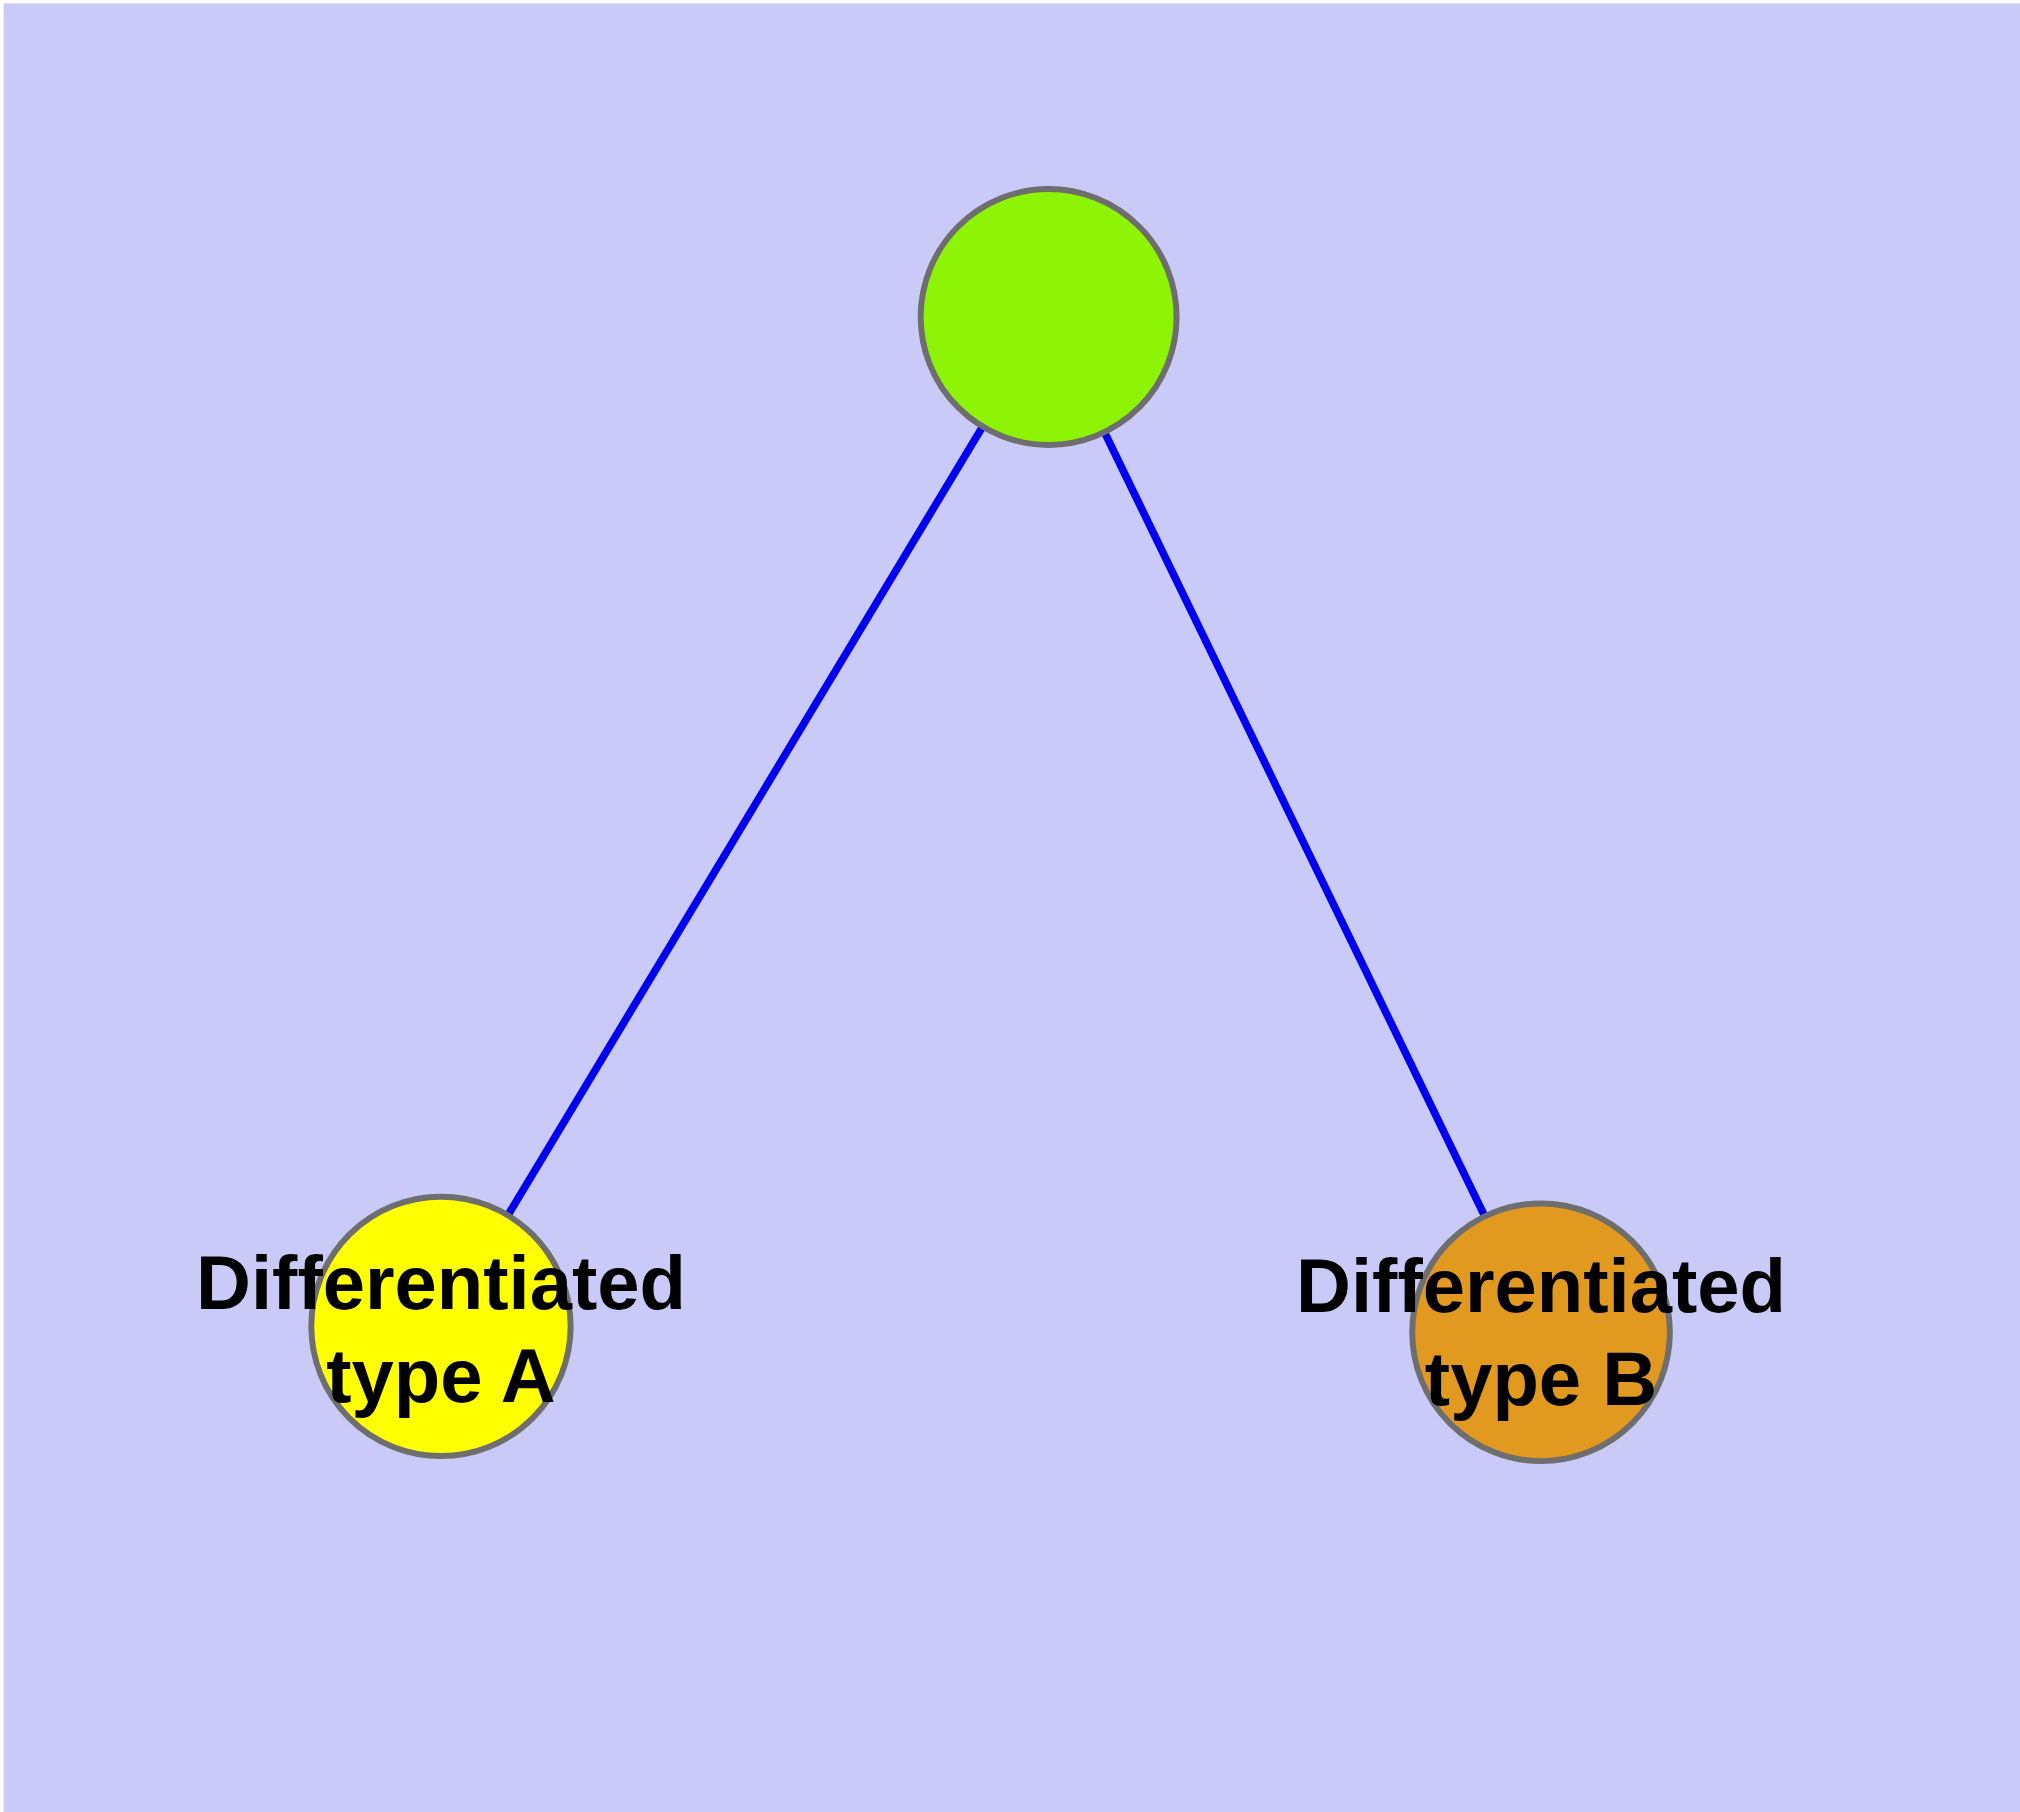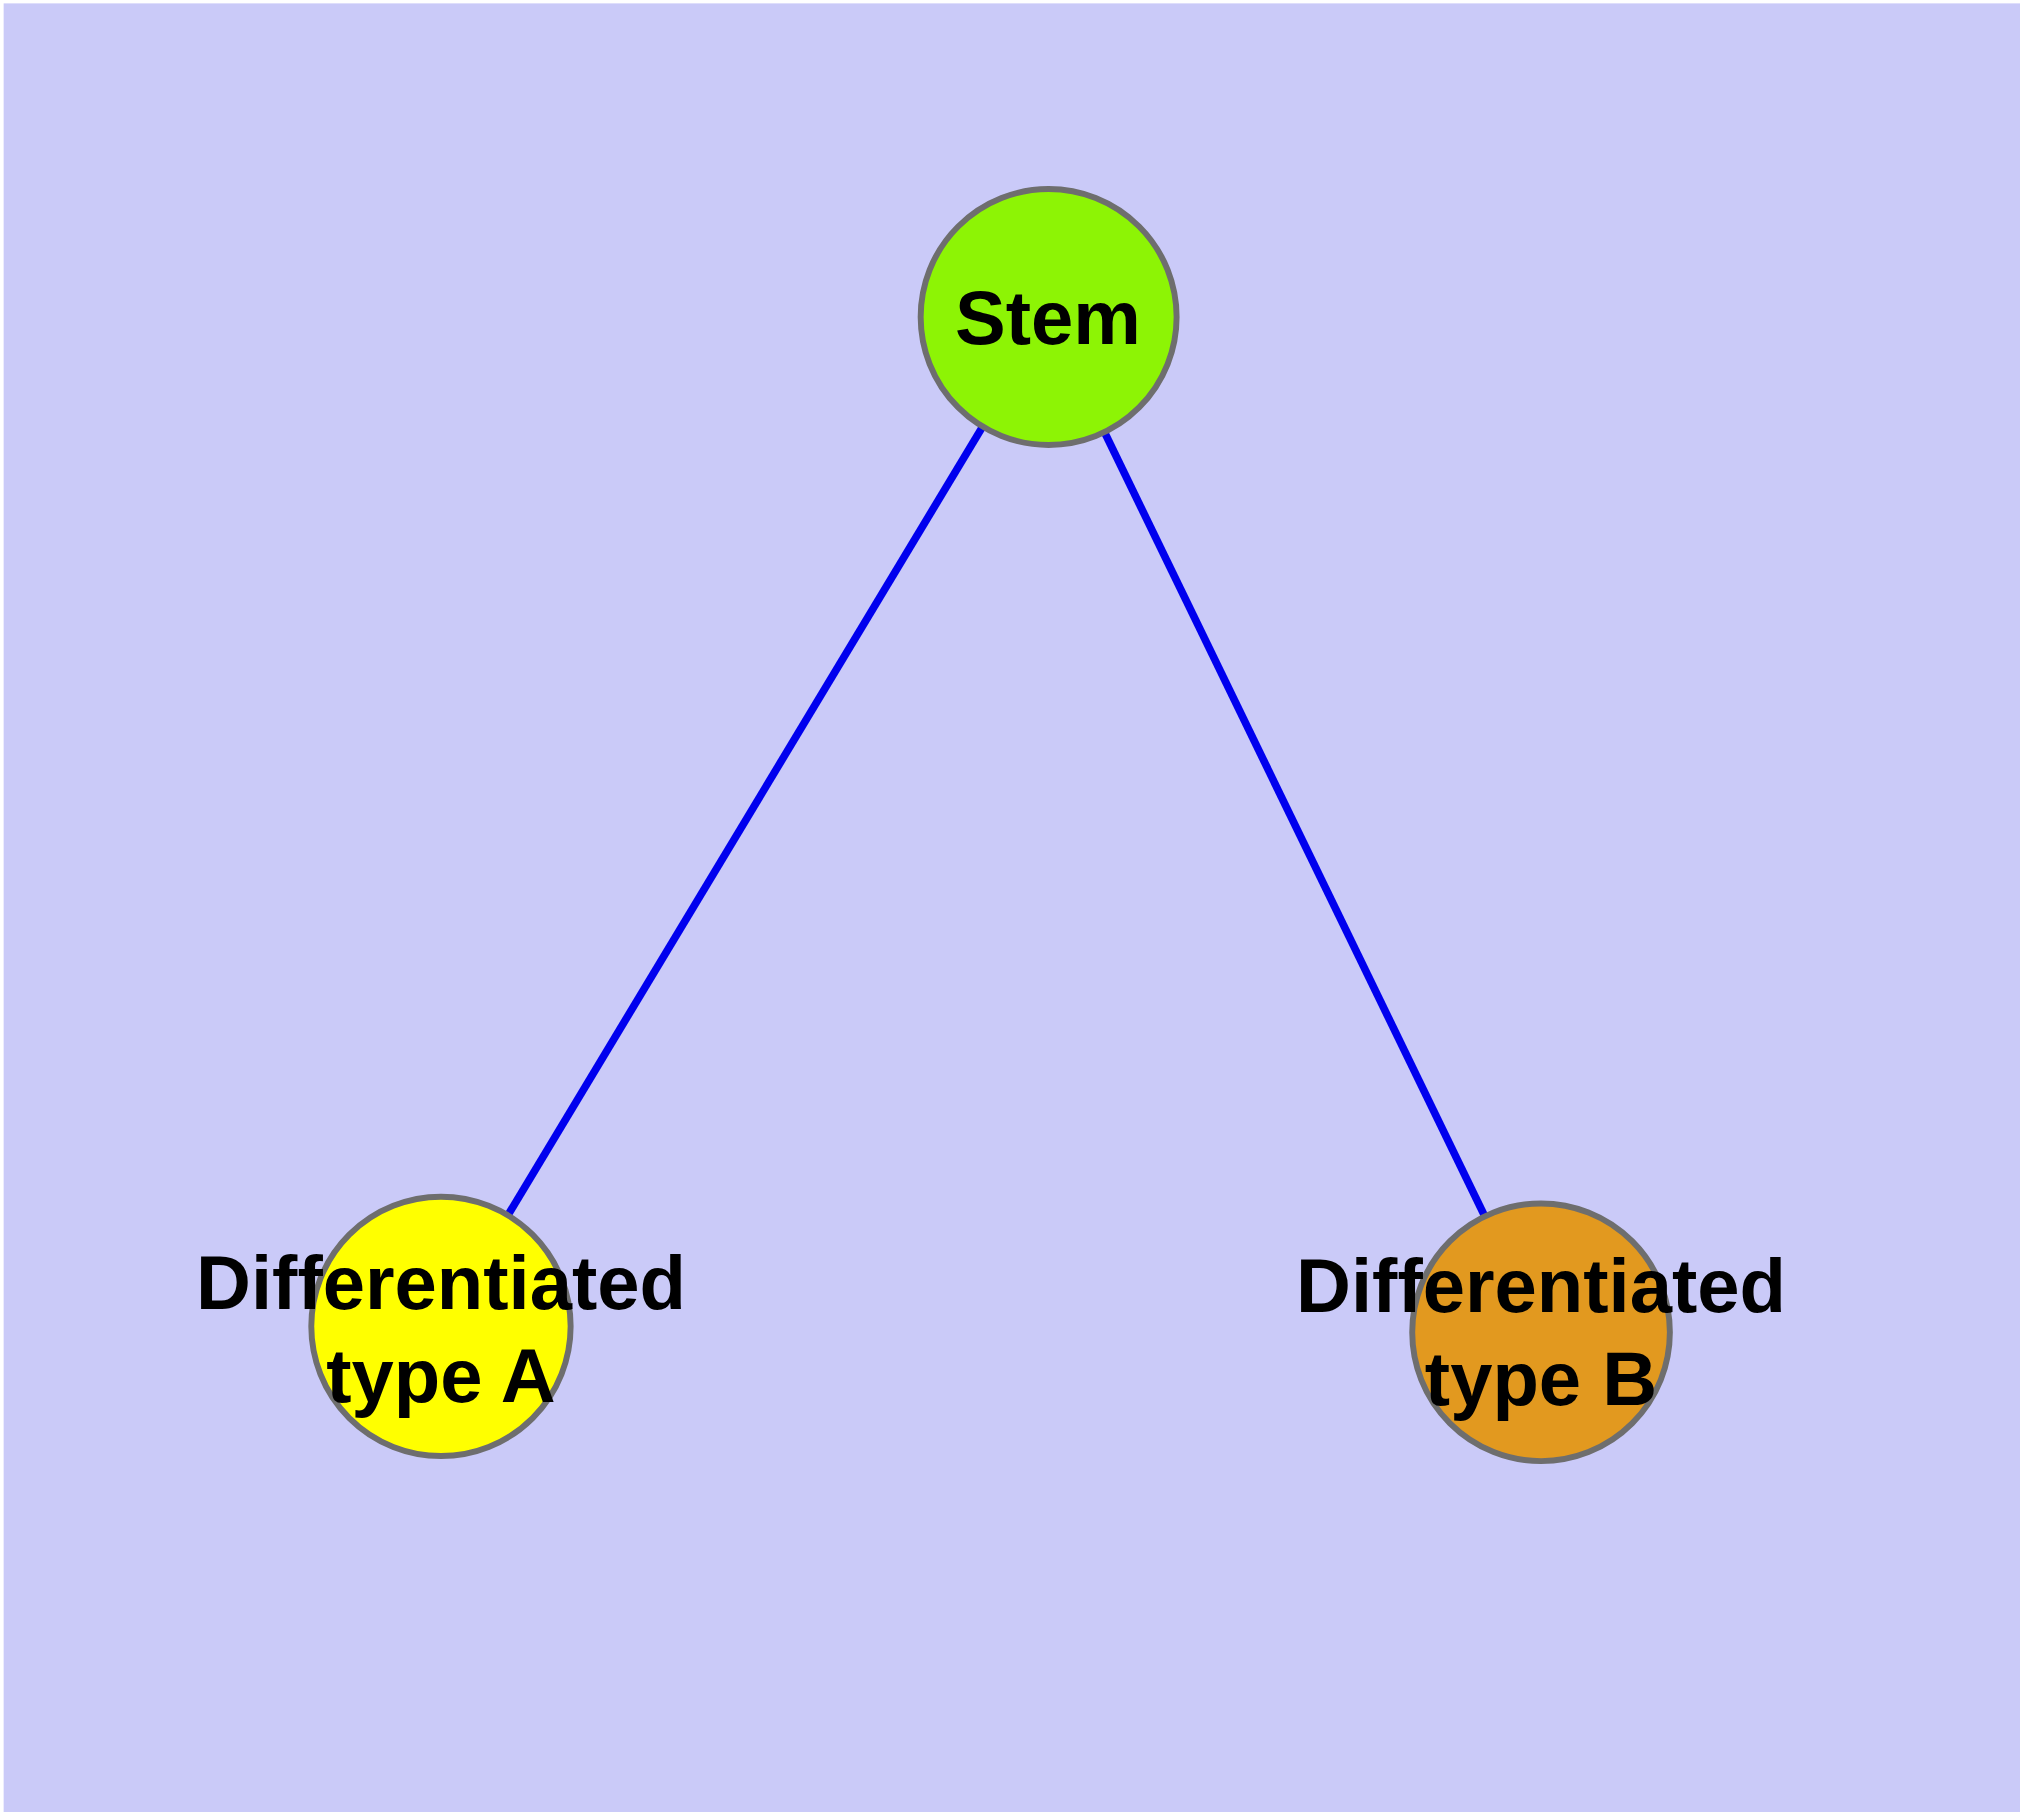--- a/index.html
+++ b/index.html
@@ -52,21 +52,20 @@
     <rect x="4" y="4" width="2380" height="2134" fill="#CACAF8"></rect>
 
     <line class="edge-line" x1="1237" y1="374" x2="520" y2="1565" stroke="#0000EE"></line>
     <line class="edge-line" x1="1237" y1="374" x2="1818" y2="1572" stroke="#0000EE"></line>
 
     <circle class="node-circle" cx="1237" cy="374" r="151" fill="#8DF405"></circle>
     <circle class="node-circle" cx="520" cy="1565" r="153" fill="#FFFF00"></circle>
     <circle class="node-circle" cx="1818" cy="1572" r="152" fill="#E2991F"></circle>
   </svg>
 
-  <div class="node-label" style="left:1048px; top:317px;">Stem</div>
 
   <div class="node-label" style="left:441px; top:1329px;">Differentiated
 type A</div>
 
   <div class="node-label" style="left:1541px; top:1332px;">Differentiated
 type B</div>
 
 </div>
 
 

